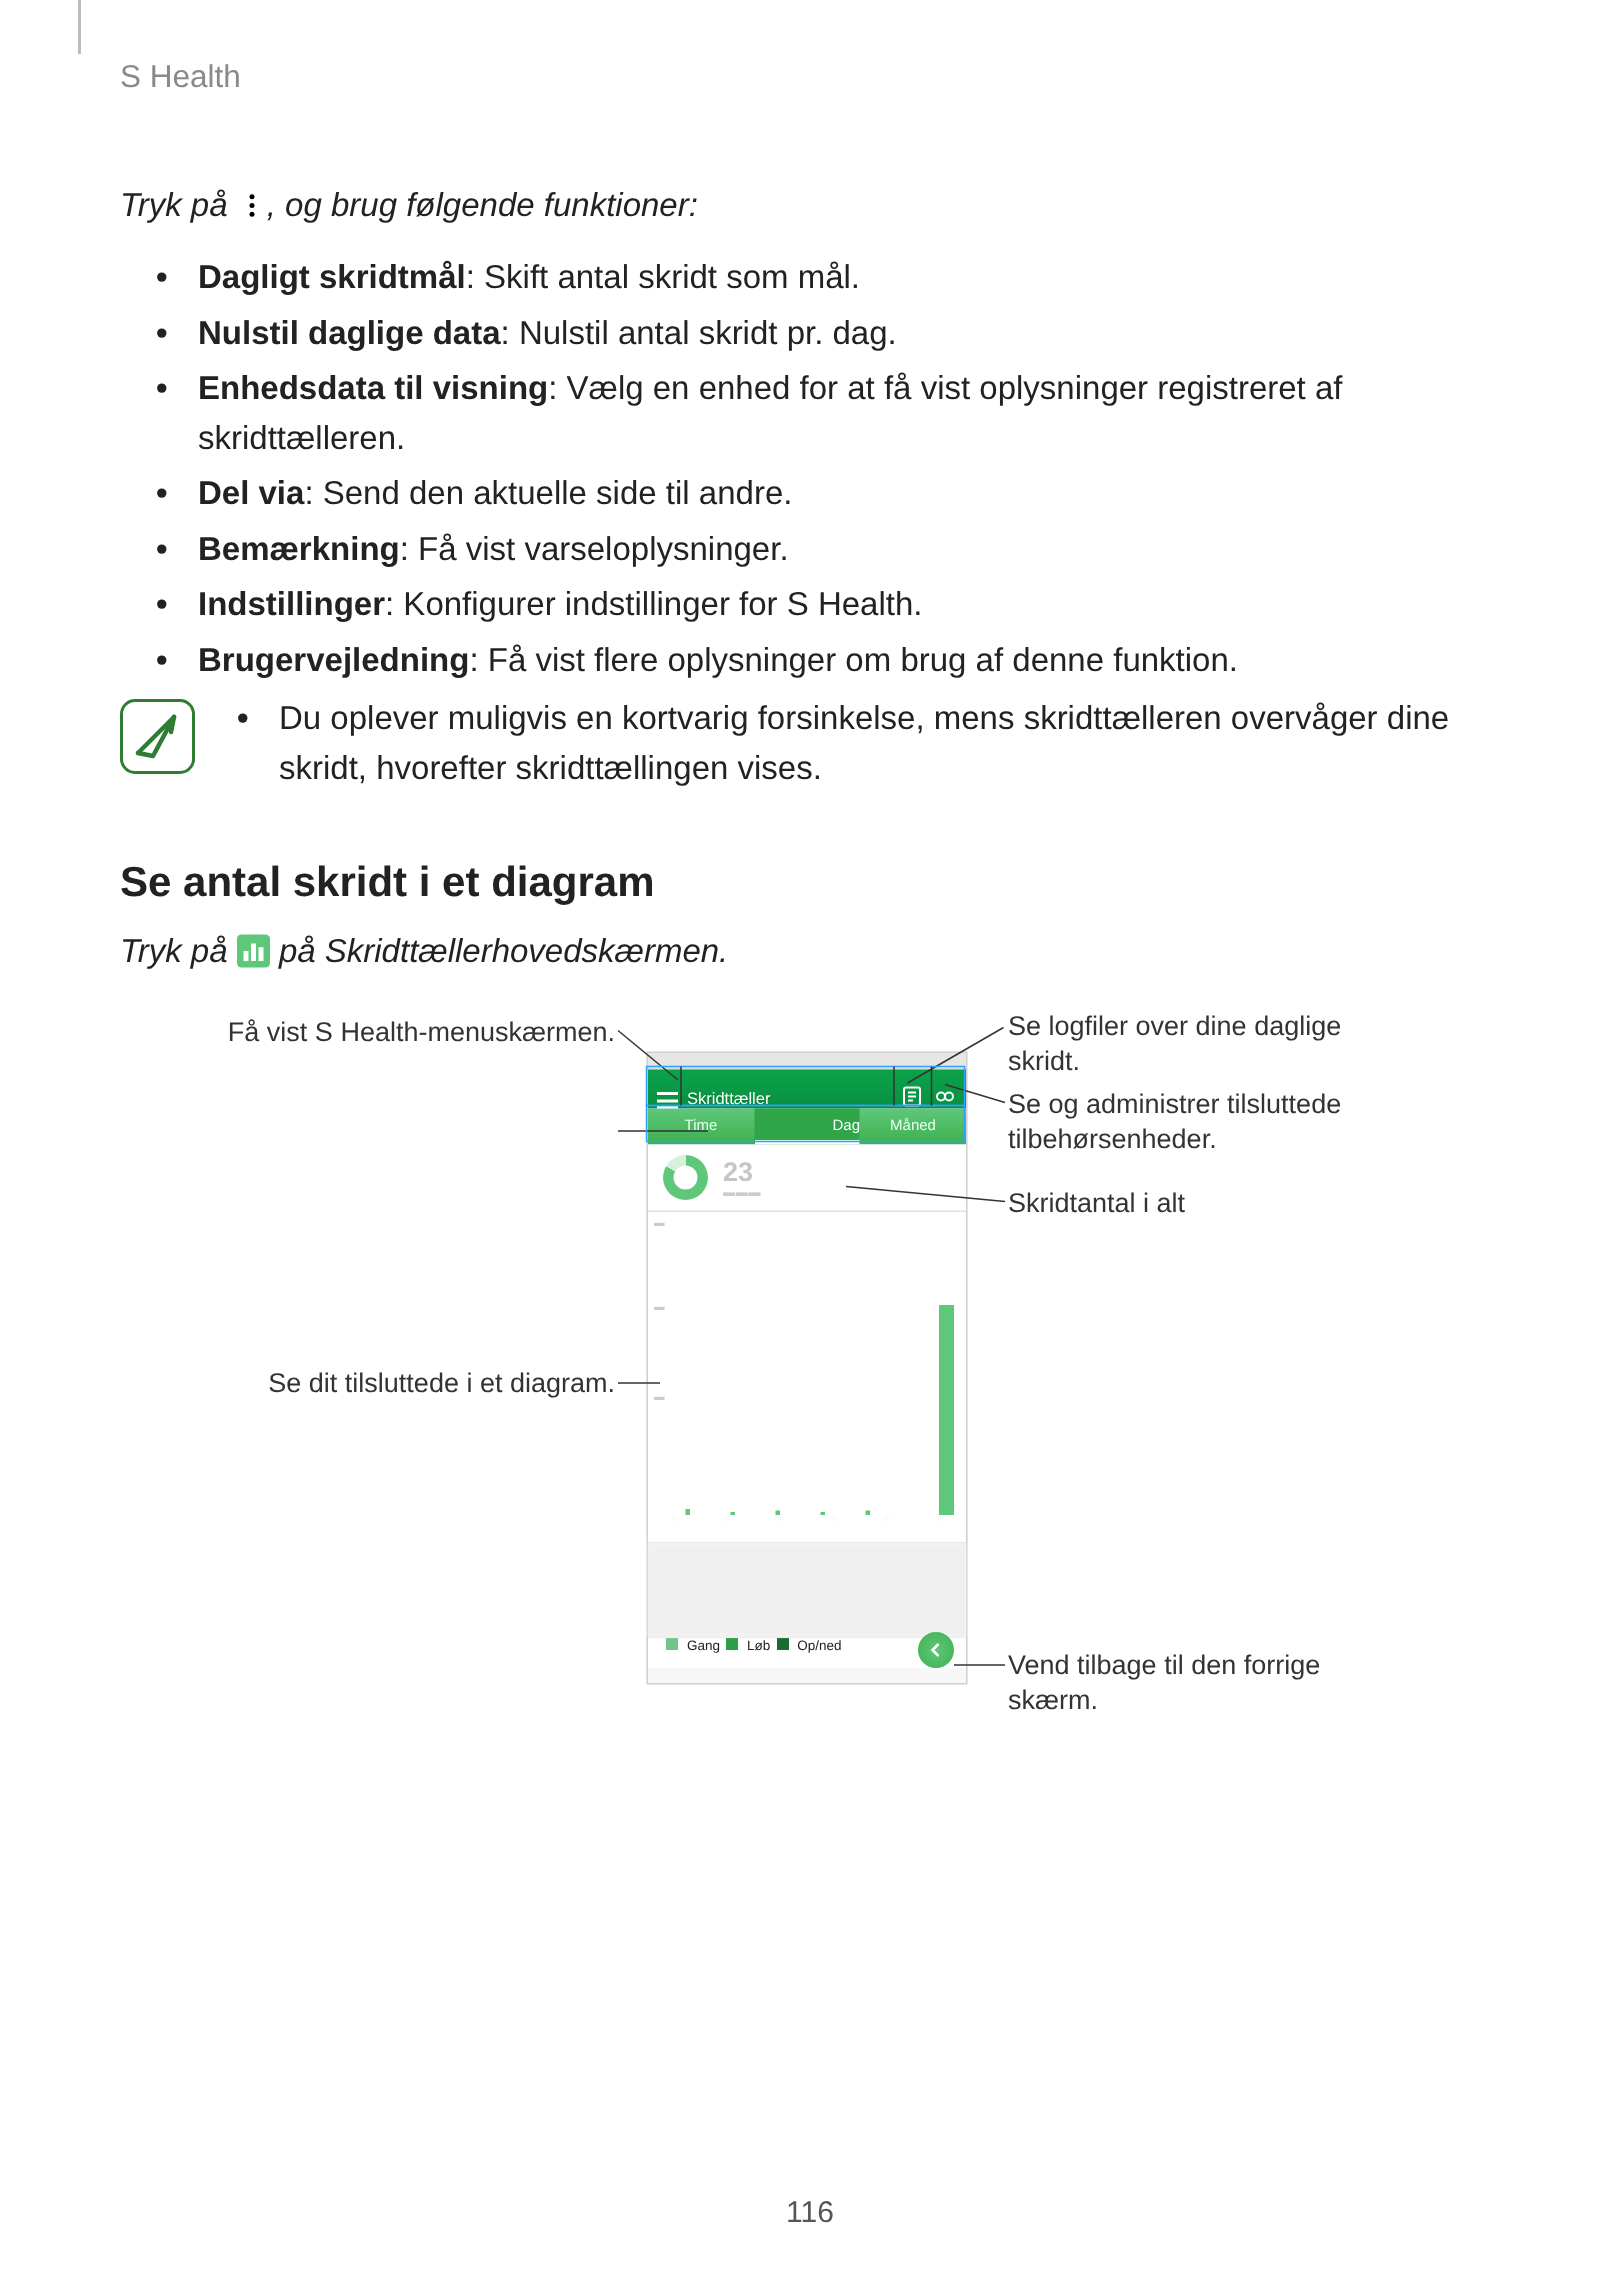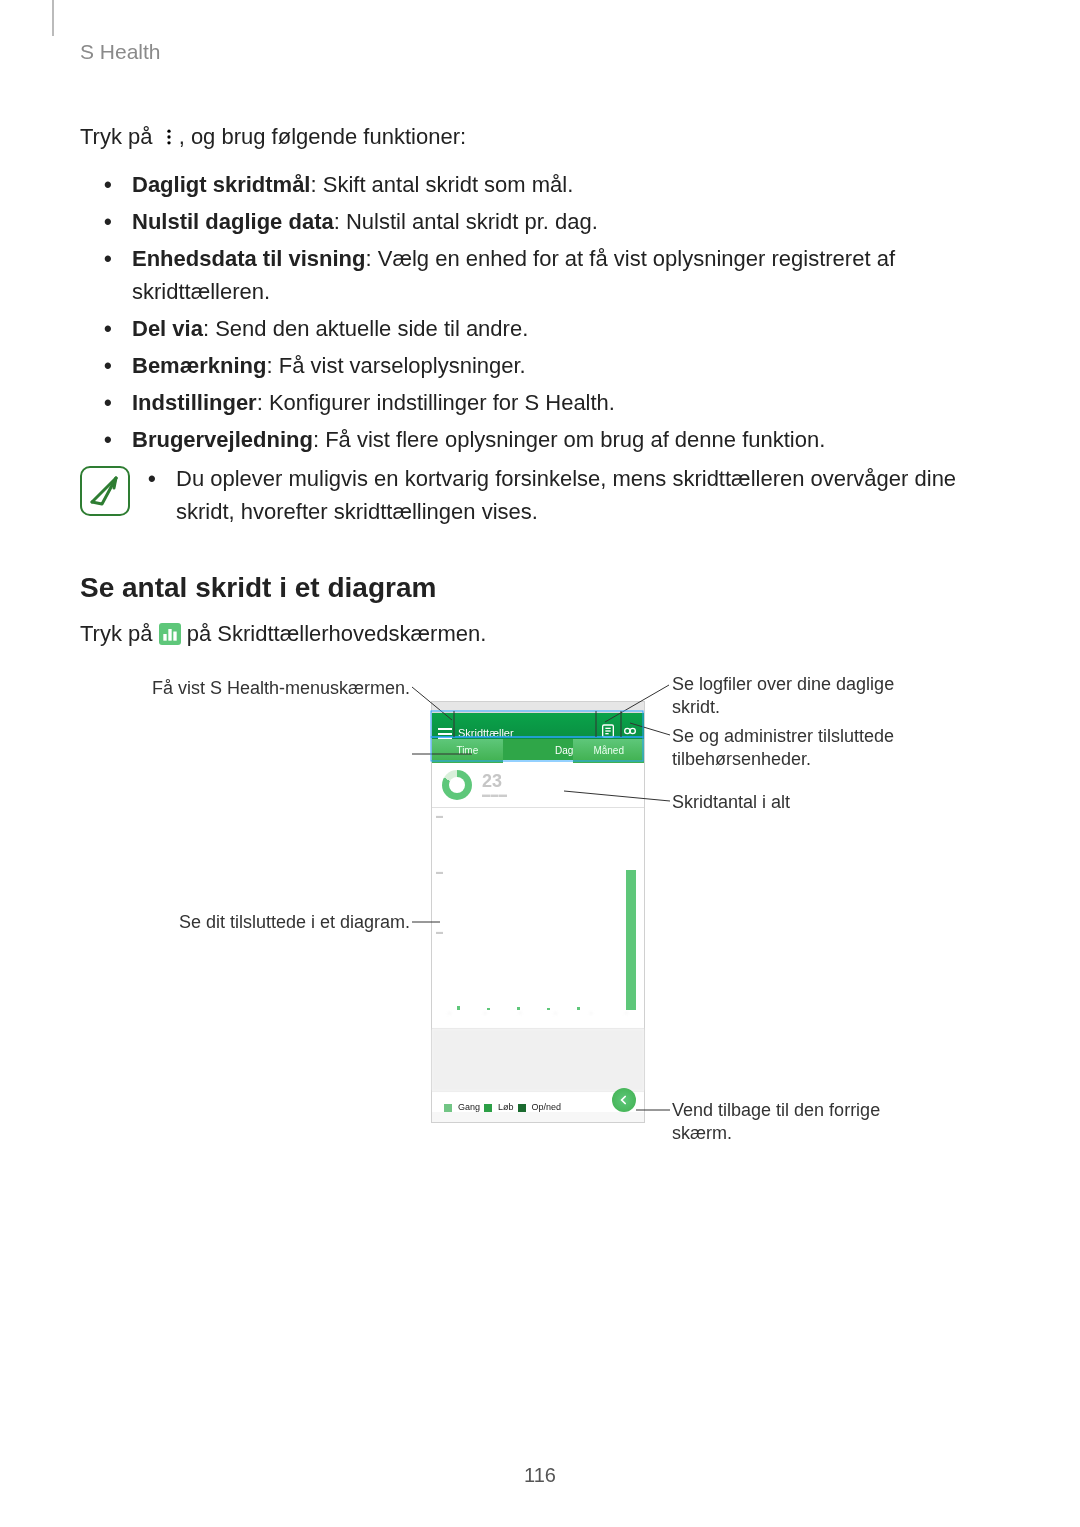--- a/index.html
+++ b/index.html
@@ -25,20 +25,21 @@
   }
   .app-title {
     font-size: 21px;
     color: #8a8a8a;
     font-weight: 400;
     margin: 0 0 60px 0;
   }
   p.lead {
     font-size: 22px;
     margin: 17px 0 18px 0;
+    font-style: italic;
   }
   ul.bullets {
     list-style: none;
     padding: 0;
     margin: 0 0 0 24px;
   }
   ul.bullets > li {
     position: relative;
     font-size: 22px;
     line-height: 1.5;
@@ -49,21 +50,21 @@
     content: "•";
     position: absolute;
     left: 0;
     top: 0;
     font-weight: bold;
   }
   .b { font-weight: 700; }
 
   .note-box {
     display: flex;
-    gap: 18px;
+    gap: 28px;
     margin-top: 6px;
   }
   .note-icon {
     width: 46px;
     height: 46px;
     flex: 0 0 46px;
     border: 2px solid #2e7d32;
     border-radius: 10px;
     position: relative;
     margin-top: 4px;
@@ -180,21 +181,21 @@
   .chart-area .xax span { font-size:6px; color:#ddd; filter:blur(1.5px); }
 
   .bottom-panel {
     height: 62px;
     background: #f0f0f0;
     filter: blur(1.2px);
   }
   .legend-row {
     height: 20px;
     display: flex;
-    align-items: flex-end;
+    align-items: flex-start;
     gap: 4px;
     padding-left: 12px;
     font-size: 9px;
     background: #fff;
     border-top: 1px solid #eee;
   }
   .legend-row .sw { width:8px; height:8px; display:inline-block; margin-right:2px; }
   .sw.walk { background:#72c585; }
   .sw.run { background:#2c9f46; }
   .sw.up { background:#1b6b30; }

